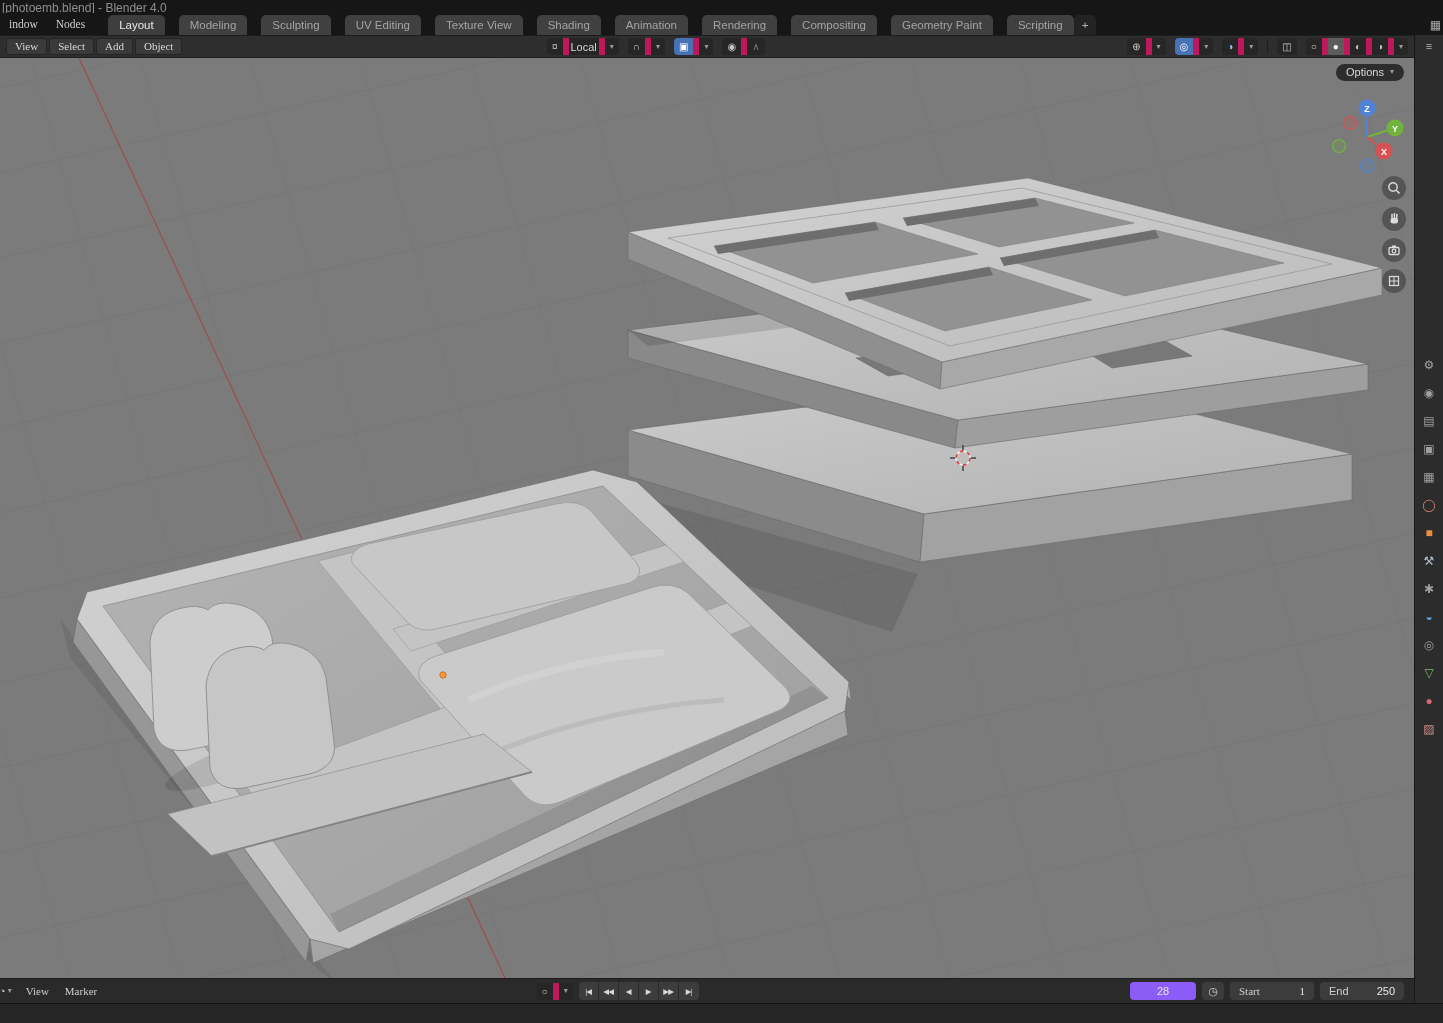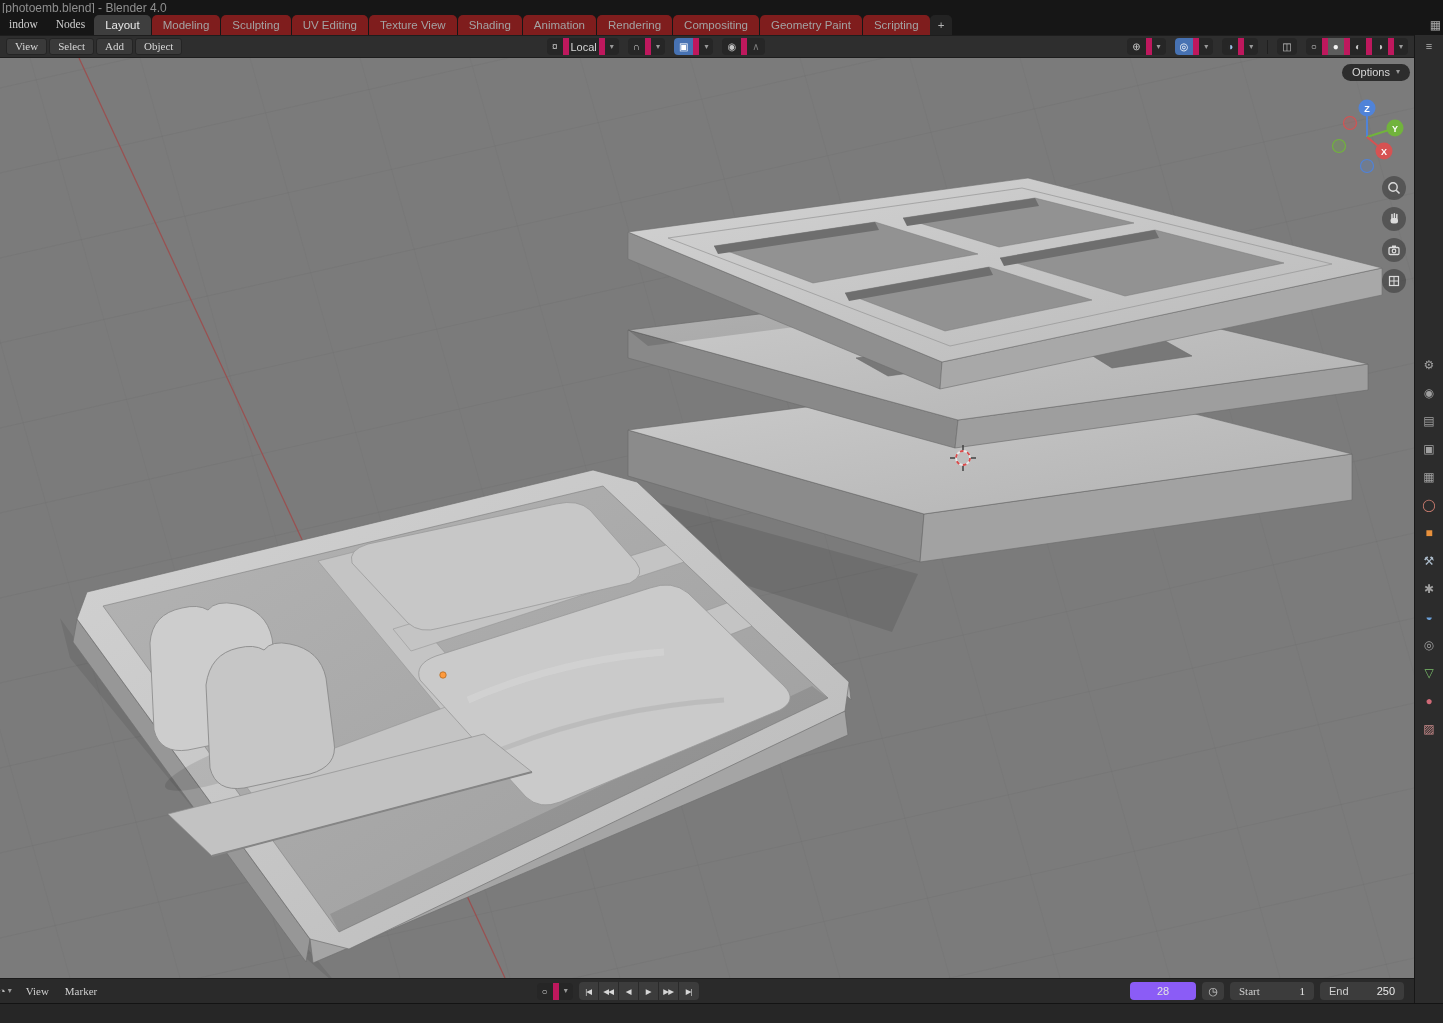--- a/index.html
+++ b/index.html
@@ -6,22 +6,22 @@
   html,body { width:1443px; height:1023px; overflow:hidden; }
   body { font-family:"Liberation Sans", sans-serif; background:#161616; color:#c8c8c8; font-size:11px; }
   .app { width:1443px; height:1023px; display:flex; flex-direction:column; }
 
   
   .topbar { height:35px; background:#161616; flex:none; }
   .title-row { height:13px; font-size:12px; color:#8f8f8f; padding:1px 0 0 2px; white-space:nowrap; overflow:hidden; }
   .menu-row { height:22px; display:flex; align-items:flex-end; }
   .menus { display:flex; align-items:center; height:100%;font-family:Liberation Serif, serif; }
   .menu-label { padding:4px 9px; font-size:11.5px; color:#cfcfcf; cursor:default; }
-  .tabs { display:flex; align-items:flex-end; gap:1px; }
-  .tab { font-size:11.5px; color:#a3a3a3; background:#7f1d1d; padding:4px 11px 4px; border-radius:5px 5px 0 0; white-space:nowrap; }
+  .tabs { display:flex; align-items:flex-end; margin-left:14px; gap:14px; }
+  .tab { font-size:11.5px; color:#a3a3a3; background:#404040; padding:4px 11px 4px; border-radius:5px 5px 0 0; white-space:nowrap; }
   .tab.active { background:#3e3e3e; color:#e8e8e8; }
   .tab.plus { padding:4px 8px; color:#b5b5b5; background:#232323; }
   .topbar-right { margin-left:auto; display:flex; align-items:center; padding:0 2px 3px 8px; }
   .topbar-scene-icon { font-size:12px; color:#ababab; }
 
   
   .main { flex:none; height:968px; display:flex; }
   .left-col { width:1414px; display:flex; flex-direction:column; }
 
   
@@ -42,21 +42,21 @@
   .hbtn .blueicon { color:#9cc3ea; }
   .chev { font-size:8px; color:#9a9a9a; line-height:1; }
   .otext { font-size:11px; color:#d6d6d6; padding:0 2px; }
   .vsep { width:1px; height:14px; background:#1f1f1f; margin:0 4px; }
 
   
   .viewport { position:relative; height:920px; background:#7b7b7b; overflow:hidden; }
   .viewport svg.scene { position:absolute; inset:0; }
   #grid-a line { stroke:#6a6a6a; stroke-opacity:.22; stroke-width:1; }
   #grid-b line { stroke:#6a6a6a; stroke-opacity:.16; stroke-width:1; }
-  .options-btn { position:absolute; top:6px; right:4px; background:rgba(38,38,38,.92); color:#d8d8d8;
+  .options-btn { position:absolute; top:6px; right:10px; background:rgba(38,38,38,.92); color:#d8d8d8;
                  border-radius:9px; padding:2px 10px 3px; font-size:11px; display:flex; align-items:center; gap:6px; }
   .navbtn { position:absolute; right:8px; width:24px; height:24px; border-radius:50%;
             background:rgba(40,40,40,.45); display:flex; align-items:center; justify-content:center; }
   .navbtn svg { display:block; }
 
   
   .timeline { height:25px; background:#2a2a2a; border-top:1px solid #1b1b1b; display:flex; align-items:center;
               padding:0 10px 0 2px; gap:6px; }
   .tl-editor { display:flex; align-items:center; gap:2px; color:#b8b8b8; font-size:11px; margin-left:-3px; }
   .timeline .menus { gap:0; }

